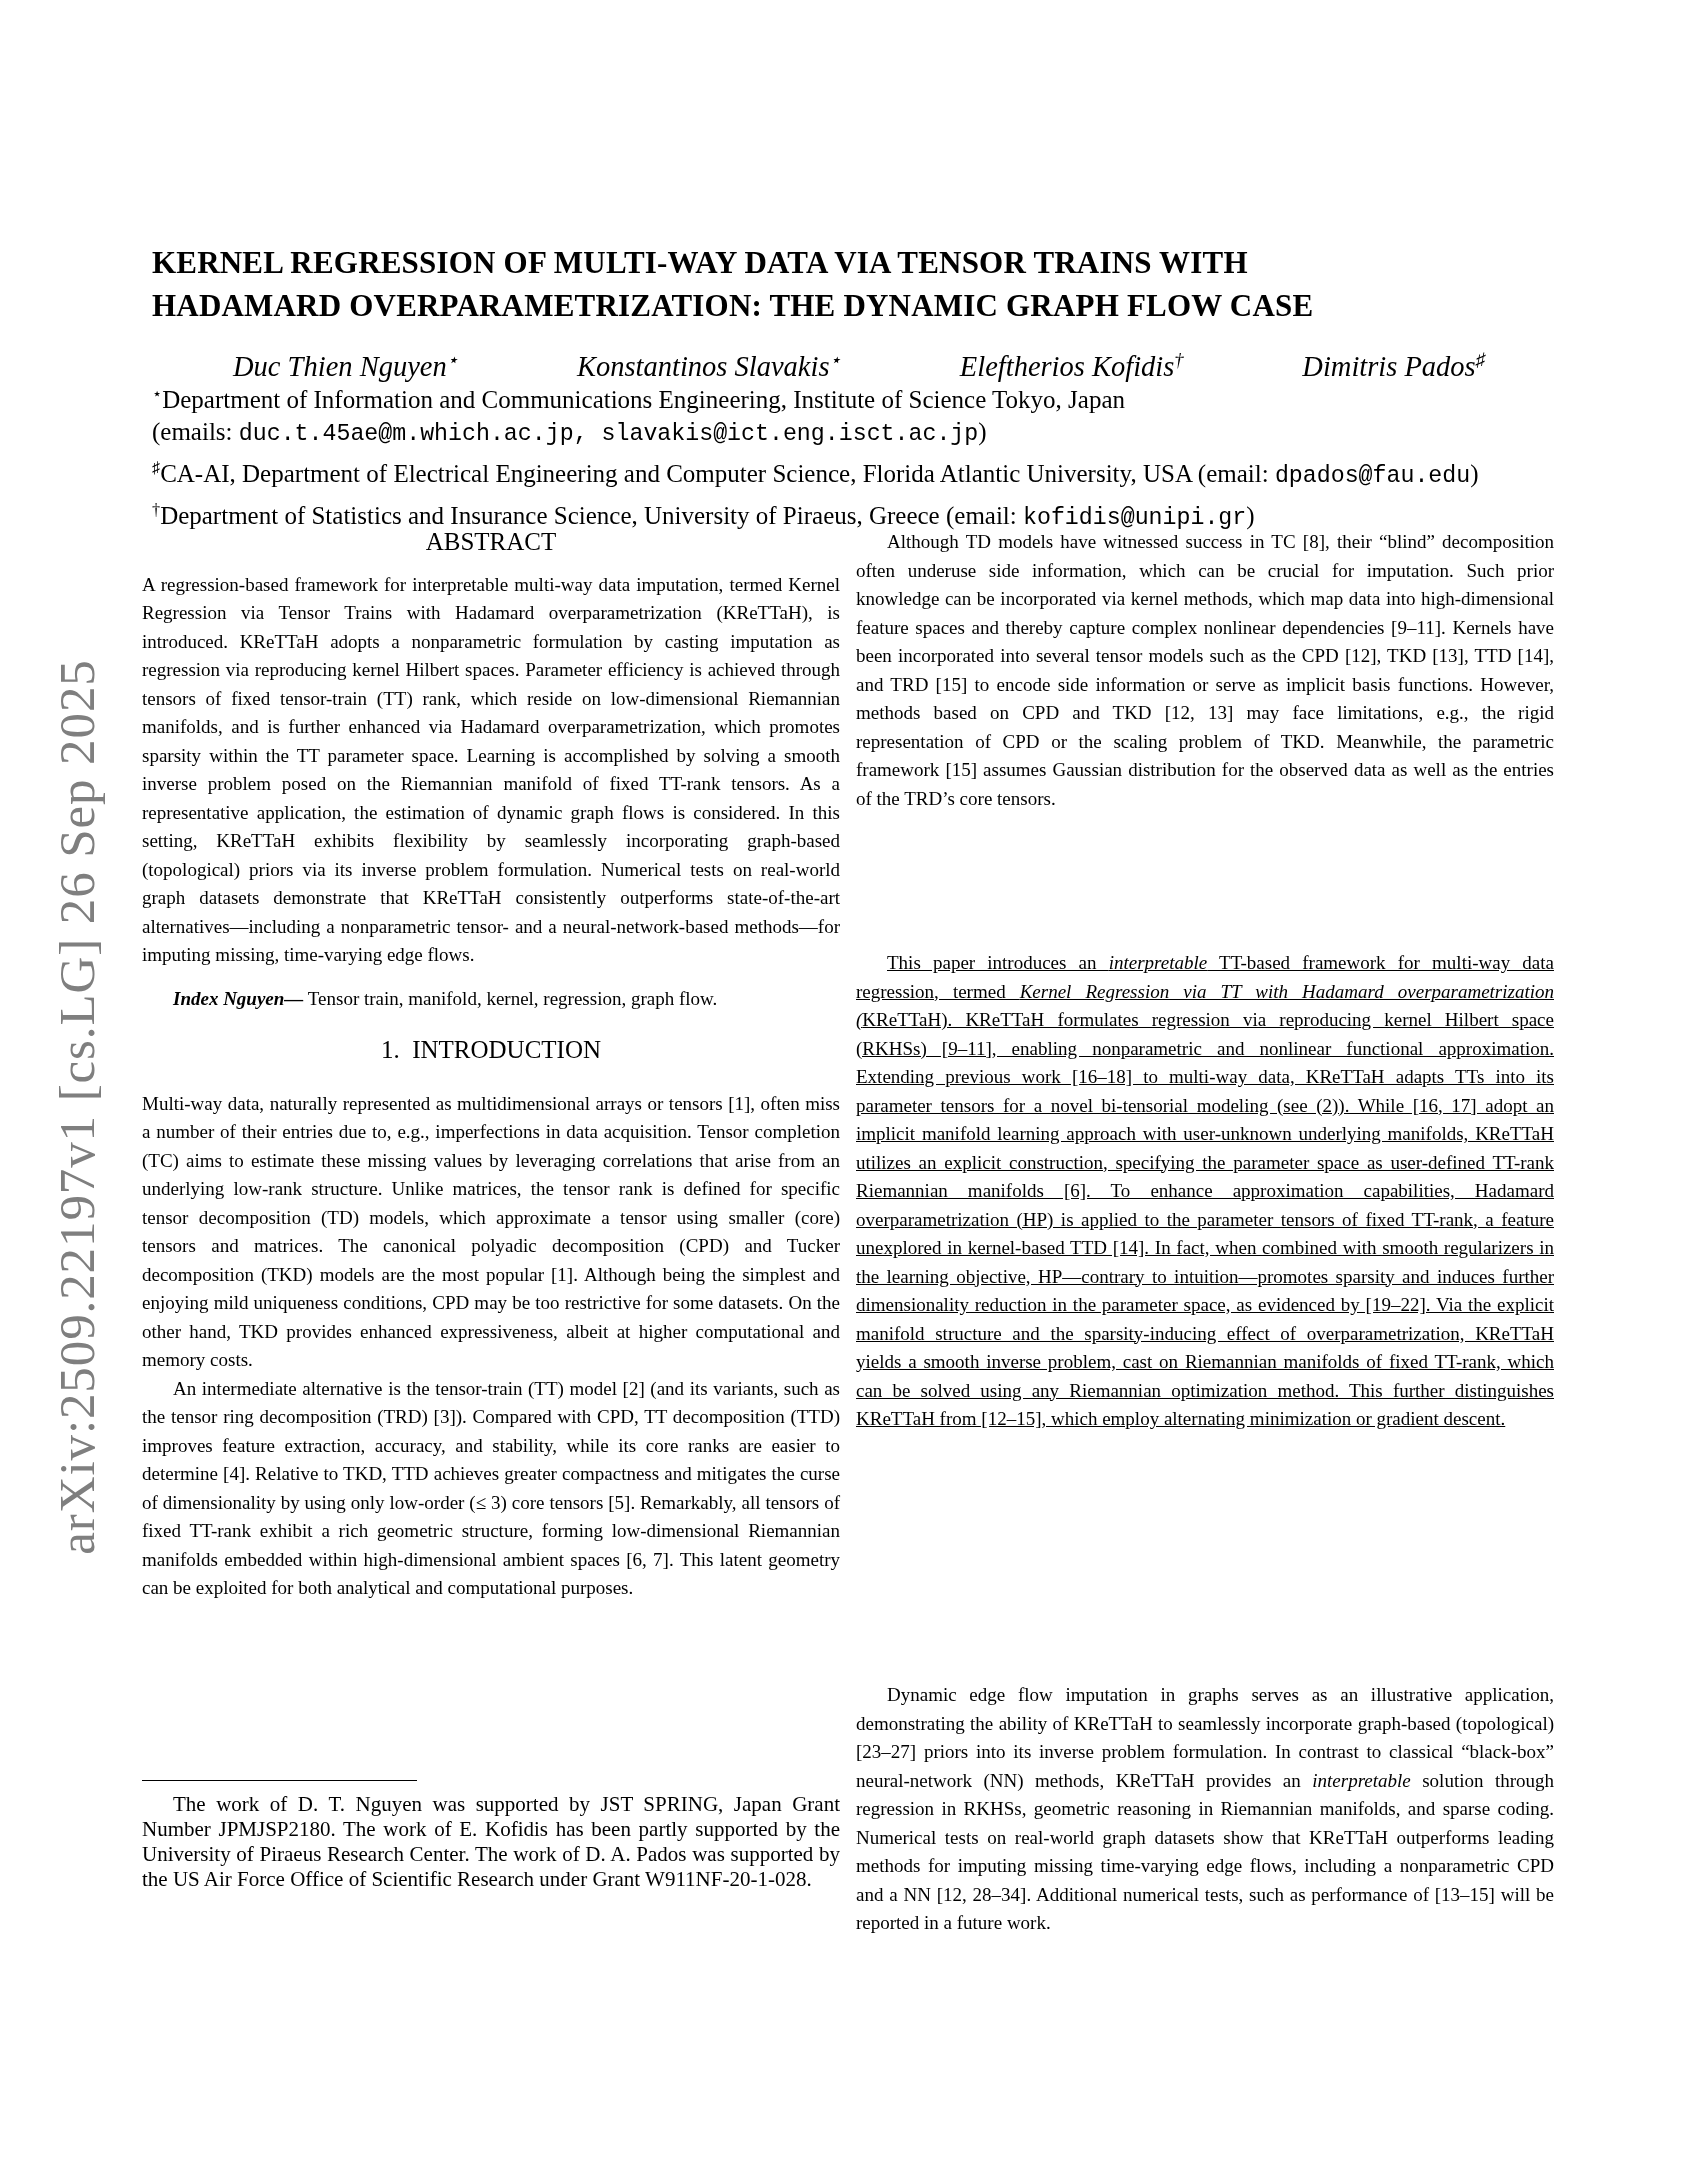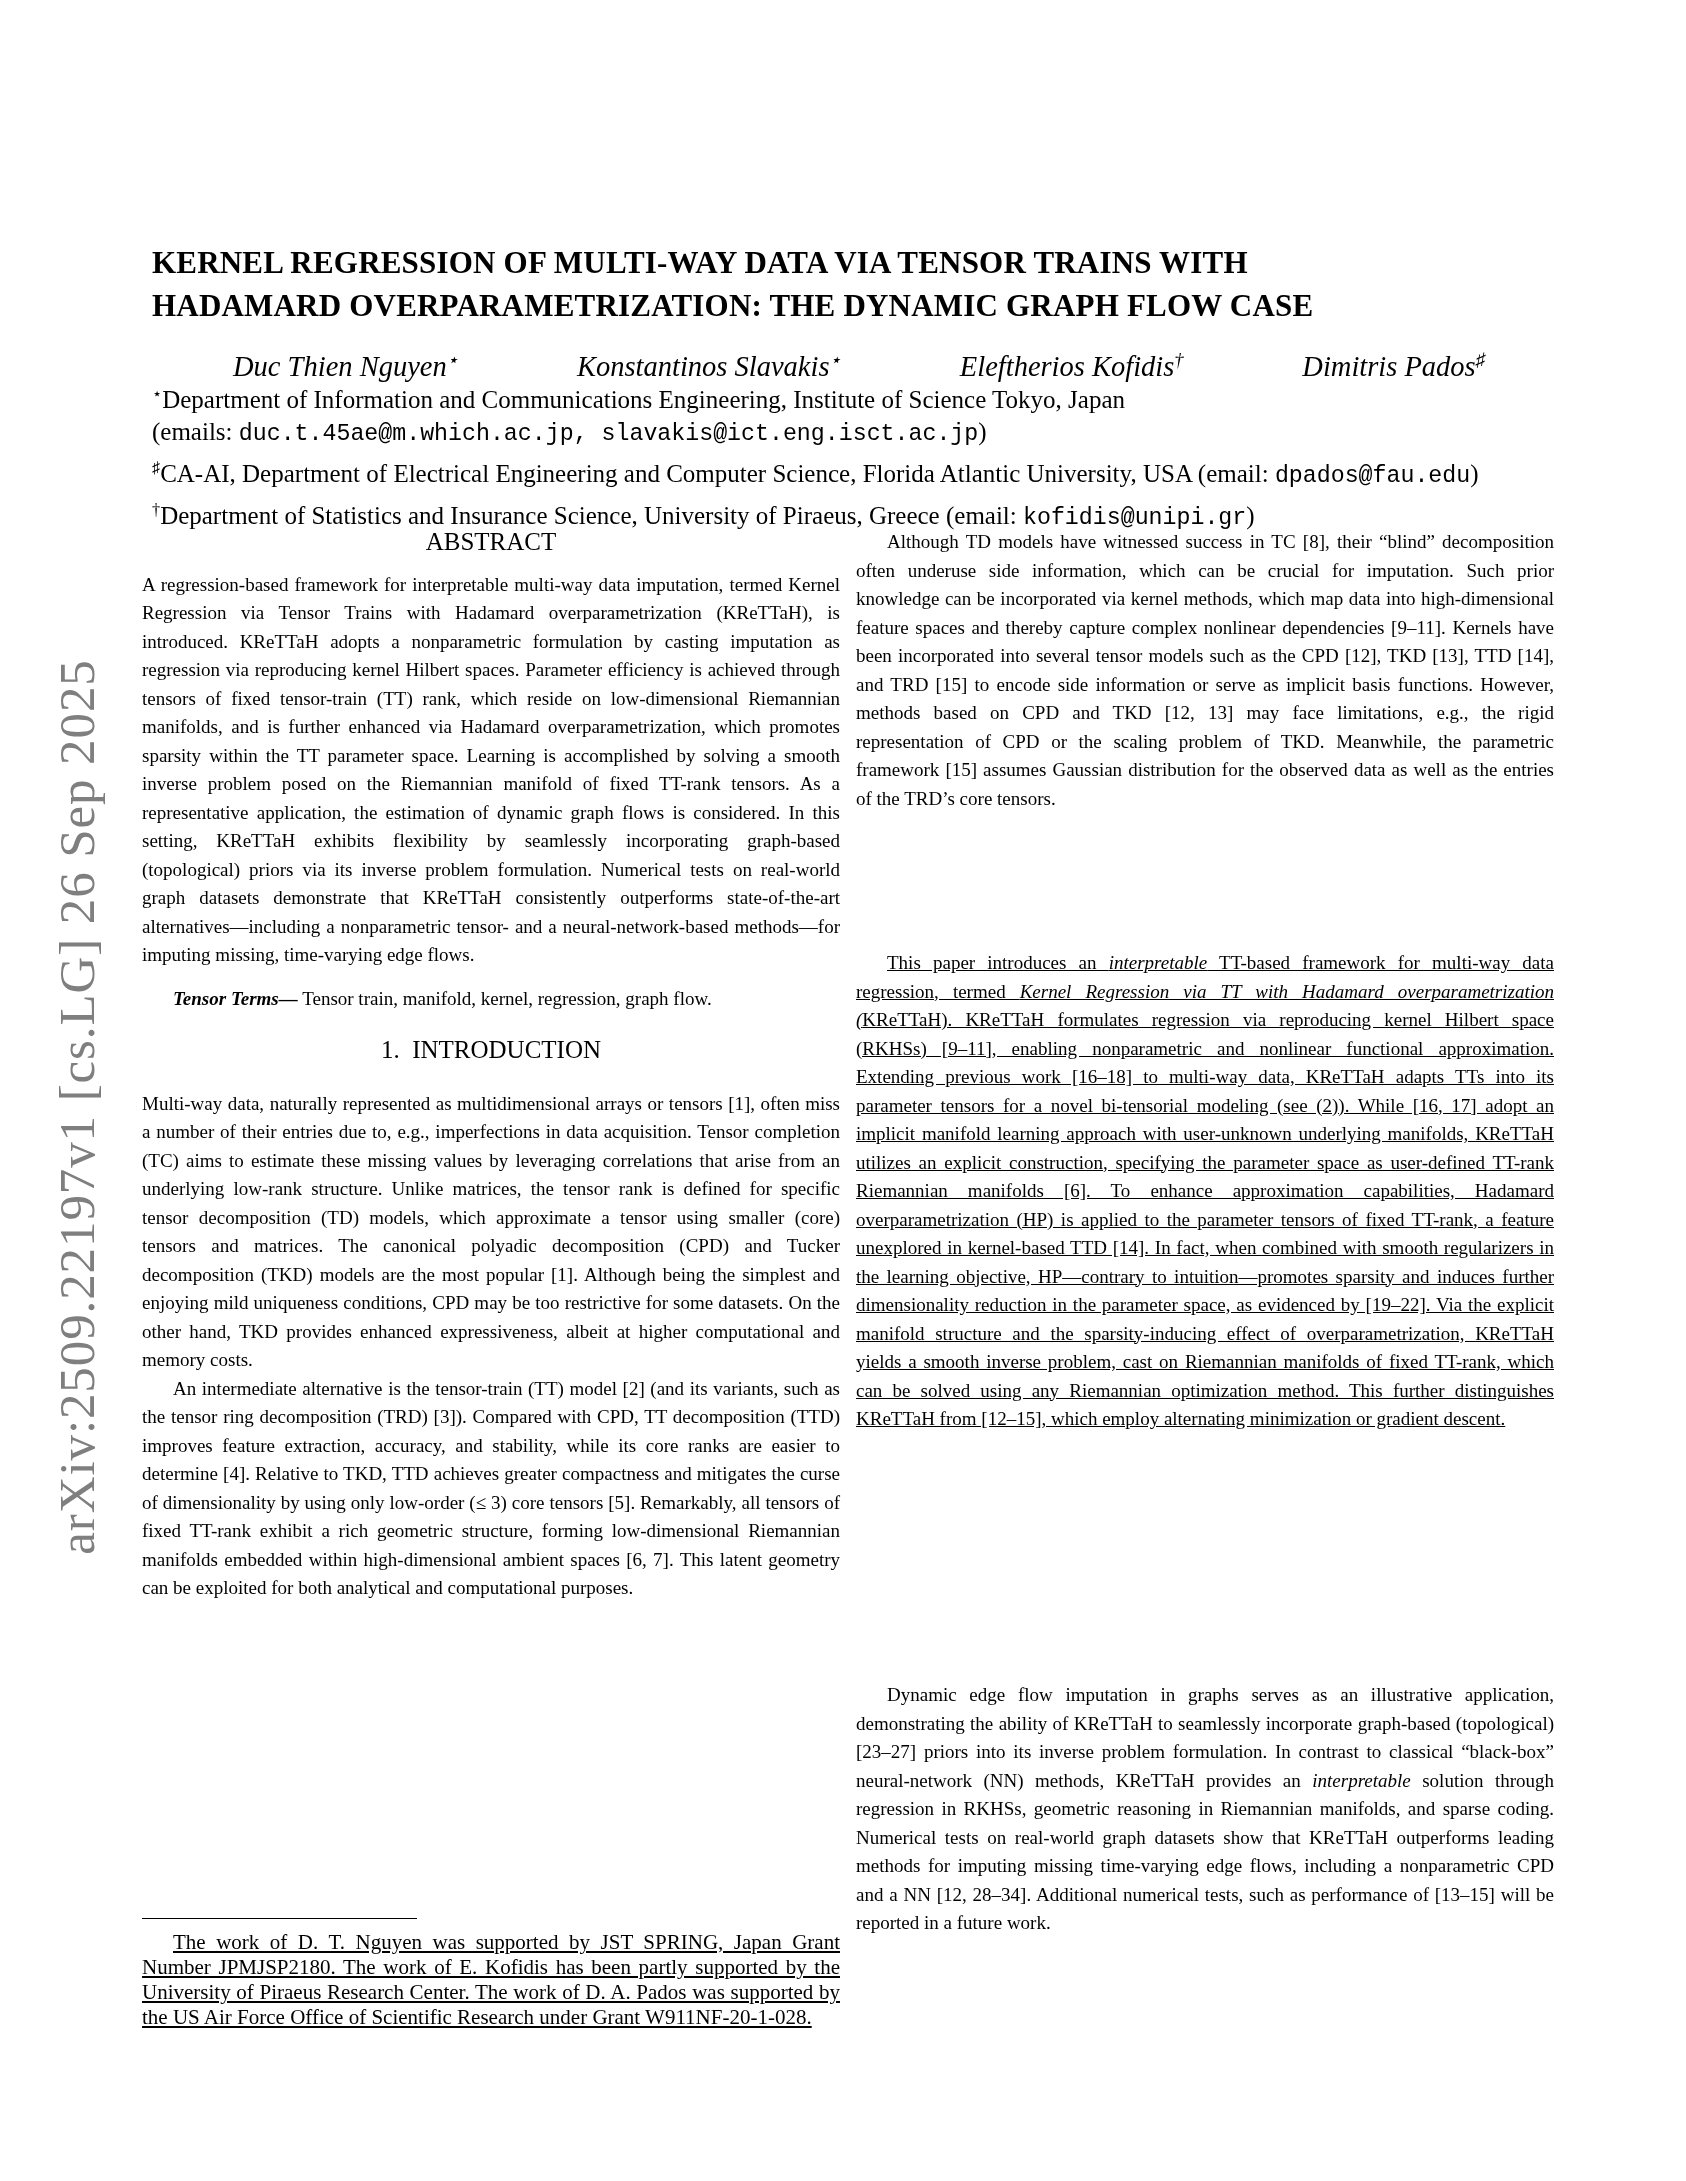--- a/index.html
+++ b/index.html
@@ -96,23 +96,22 @@
   .index-terms {
     margin-top: 15.6px;
   }
   .intro-heading {
     margin-top: 22px;
     margin-bottom: 26px;
   }
   .footnote-block {
     position: absolute;
     left: 142px;
-    top: 1918px;
+    top: 1780px;
     width: 698px;
-    text-decoration: underline;
   }
   .footnote-rule {
     width: 275px;
     height: 0;
     border-top: 1.8px solid #000000;
     margin-bottom: 11px;
   }
   .footnote-text {
     font-size: 21px;
     line-height: 25px;
@@ -136,21 +135,21 @@
   </div>
   <div class="affil"><sup>⋆</sup>Department of Information and Communications Engineering, Institute of Science Tokyo, Japan</div>
   <div class="affil">(emails: <span class="mono">duc.t.45ae@m.which.ac.jp, slavakis@ict.eng.isct.ac.jp</span>)</div>
   <div class="affil spaced"><sup>♯</sup>CA-AI, Department of Electrical Engineering and Computer Science, Florida Atlantic University, USA (email: <span class="mono">dpados@fau.edu</span>)</div>
   <div class="affil spaced"><sup>†</sup>Department of Statistics and Insurance Science, University of Piraeus, Greece (email: <span class="mono">kofidis@unipi.gr</span>)</div>
 </div>
 
 <div class="col-left">
   <div class="center-heading abstract-heading">ABSTRACT</div>
   <div class="body-text">A regression-based framework for interpretable multi-way data imputation, termed Kernel Regression via Tensor Trains with Hadamard overparametrization (KReTTaH), is introduced. KReTTaH adopts a nonparametric formulation by casting imputation as regression via reproducing kernel Hilbert spaces. Parameter efficiency is achieved through tensors of fixed tensor-train (TT) rank, which reside on low-dimensional Riemannian manifolds, and is further enhanced via Hadamard overparametrization, which promotes sparsity within the TT parameter space. Learning is accomplished by solving a smooth inverse problem posed on the Riemannian manifold of fixed TT-rank tensors. As a representative application, the estimation of dynamic graph flows is considered. In this setting, KReTTaH exhibits flexibility by seamlessly incorporating graph-based (topological) priors via its inverse problem formulation. Numerical tests on real-world graph datasets demonstrate that KReTTaH consistently outperforms state-of-the-art alternatives—including a nonparametric tensor- and a neural-network-based methods—for imputing missing, time-varying edge flows.</div>
-  <div class="body-text indent index-terms"><b><i>Tensor Terms—</i></b> Tensor train, manifold, kernel, regression, graph flow.</div>
+  <div class="body-text indent index-terms"><b><i>Index Nguyen—</i></b> Tensor train, manifold, kernel, regression, graph flow.</div>
   <div class="center-heading intro-heading">1.&nbsp;&nbsp;INTRODUCTION</div>
   <div class="body-text">Multi-way data, naturally represented as multidimensional arrays or tensors [1], often miss a number of their entries due to, e.g., imperfections in data acquisition. Tensor completion (TC) aims to estimate these missing values by leveraging correlations that arise from an underlying low-rank structure. Unlike matrices, the tensor rank is defined for specific tensor decomposition (TD) models, which approximate a tensor using smaller (core) tensors and matrices. The canonical polyadic decomposition (CPD) and Tucker decomposition (TKD) models are the most popular [1]. Although being the simplest and enjoying mild uniqueness conditions, CPD may be too restrictive for some datasets. On the other hand, TKD provides enhanced expressiveness, albeit at higher computational and memory costs.</div>
   <div class="body-text indent">An intermediate alternative is the tensor-train (TT) model [2] (and its variants, such as the tensor ring decomposition (TRD) [3]). Compared with CPD, TT decomposition (TTD) improves feature extraction, accuracy, and stability, while its core ranks are easier to determine [4]. Relative to TKD, TTD achieves greater compactness and mitigates the curse of dimensionality by using only low-order (≤ 3) core tensors [5]. Remarkably, all tensors of fixed TT-rank exhibit a rich geometric structure, forming low-dimensional Riemannian manifolds embedded within high-dimensional ambient spaces [6, 7]. This latent geometry can be exploited for both analytical and computational purposes.</div>
 </div>
 
 <div class="footnote-block">
   <div class="footnote-rule"></div>
   <div class="footnote-text">The work of D. T. Nguyen was supported by JST SPRING, Japan Grant Number JPMJSP2180. The work of E. Kofidis has been partly supported by the University of Piraeus Research Center. The work of D. A. Pados was supported by the US Air Force Office of Scientific Research under Grant W911NF-20-1-028.</div>
 </div>
 

